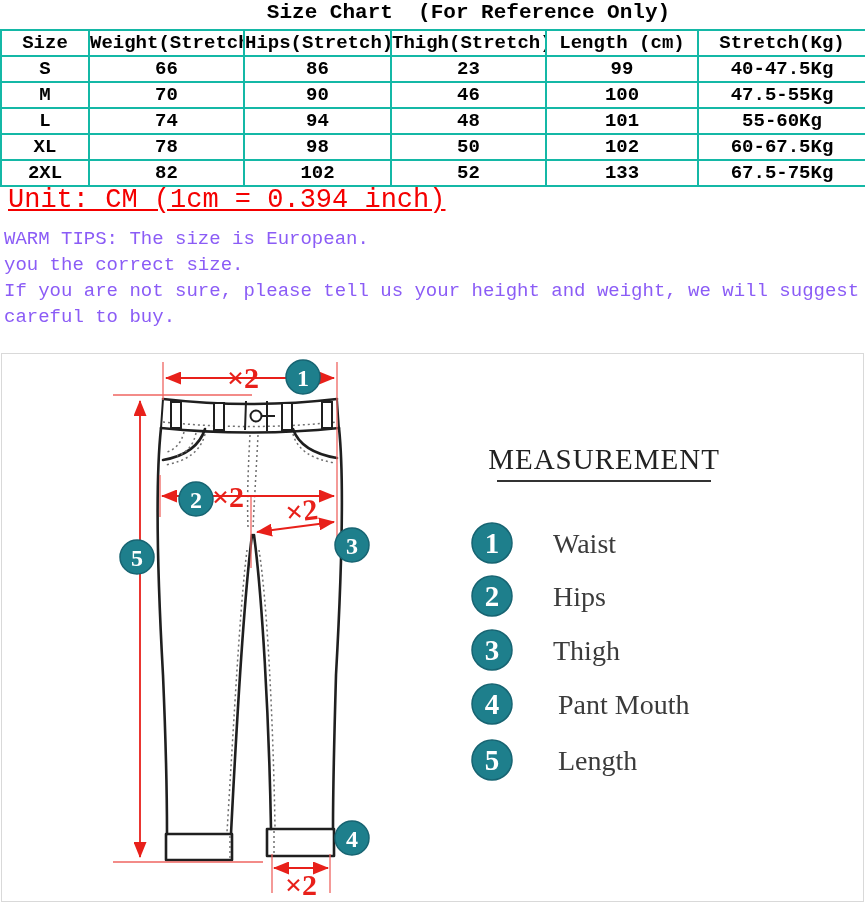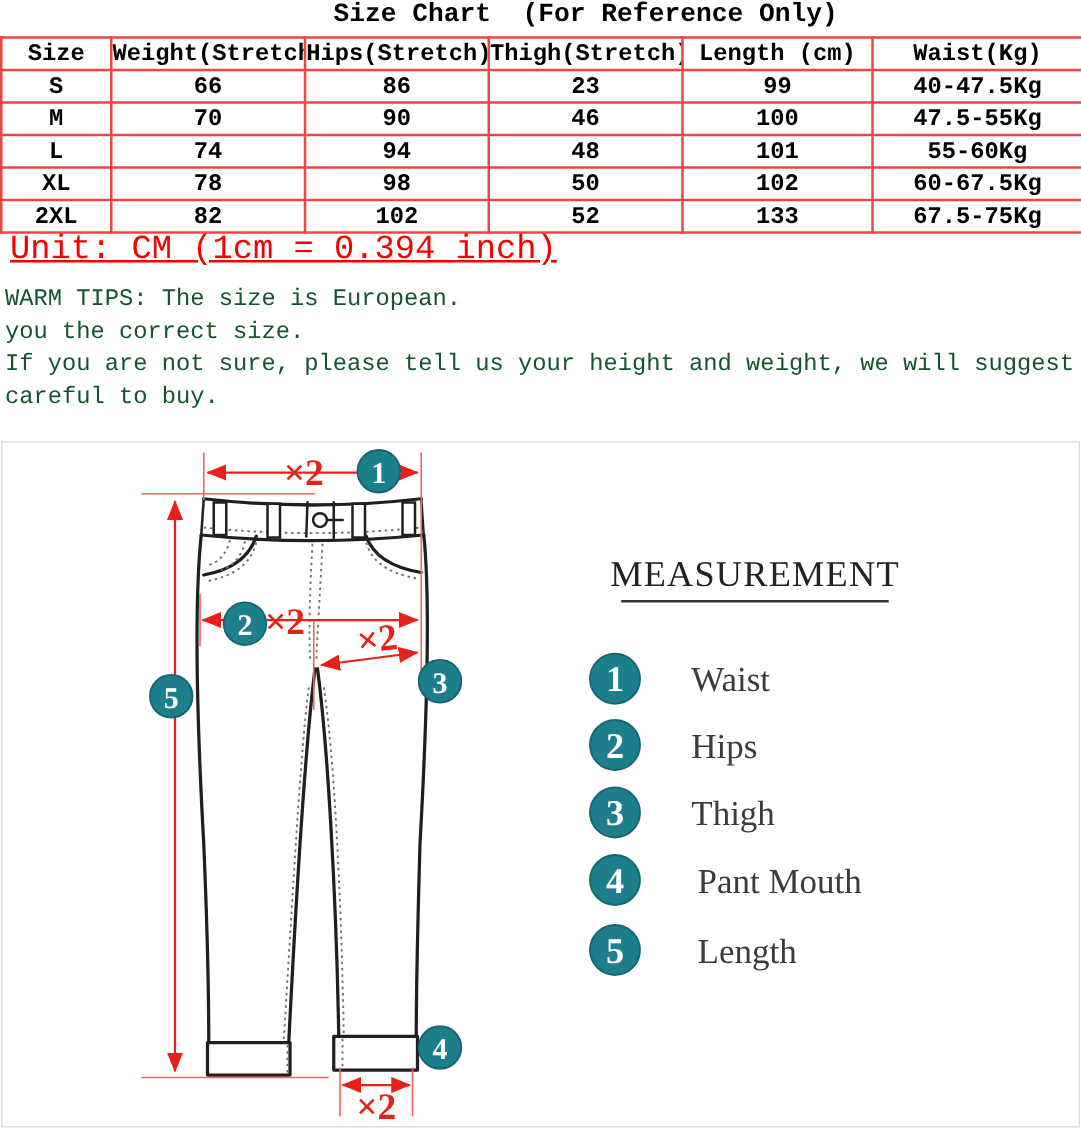--- a/index.html
+++ b/index.html
@@ -10,29 +10,29 @@
   }
   .chart-title {
     position:absolute; top:1px; left:0; width:100%;
     text-align:center; font-size:21px; font-weight:bold; white-space:pre;margin-left:36px;
   }
   table.size-table {
     position:absolute; top:29px; left:0; width:865px;
     border-collapse:collapse; table-layout:fixed;
   }
   .size-table th, .size-table td {
-    border:2px solid #ef4444; text-align:center; vertical-align:middle;
+    border:2px solid #14b8a6; text-align:center; vertical-align:middle;
     font-size:19px; font-weight:bold; height:26px; padding:0; line-height:1;
     white-space:nowrap; overflow:hidden;
   }
   .note-unit {
     position:absolute; top:185px; left:8px;
     font-size:27px; color:#f40000; white-space:nowrap;text-decoration:underline;
   }
-  .tips { position:absolute; top:226px; left:4px; font-size:19px; line-height:26px; color:#14532d; }
+  .tips { position:absolute; top:226px; left:4px; font-size:19px; line-height:26px; color:#8b5cf6; }
   .tips div { white-space:nowrap; }
   .panel {
     position:absolute; top:353px; left:1px; width:863px; height:549px;
     border:1px solid #d9d9d9; background:#fff;
   }
   svg.diagram { position:absolute; top:355px; left:0; }
   .jean  { fill:none; stroke:#1f1f1f; stroke-width:2.6; stroke-linecap:round; stroke-linejoin:round; }
   .jean2 { fill:none; stroke:#1f1f1f; stroke-width:2; }
   .loop  { fill:#ffffff; stroke:#1f1f1f; stroke-width:2; }
   .stitch{ fill:none; stroke:#6f6f6f; stroke-width:1.5; stroke-dasharray:2 3; }
@@ -69,21 +69,21 @@
       <col style="width:152px">
       <col style="width:168px">
   </colgroup>
   <tbody>
       <tr>
     <th>Size</th>
     <th>Weight(Stretch)</th>
     <th>Hips(Stretch)</th>
     <th>Thigh(Stretch)</th>
     <th>Length (cm)</th>
-    <th>Waist(Kg)</th>
+    <th>Stretch(Kg)</th>
   </tr>
   <tr>
     <td>S</td>
     <td>66</td>
     <td>86</td>
     <td>23</td>
     <td>99</td>
     <td>40-47.5Kg</td>
   </tr>
   <tr>

